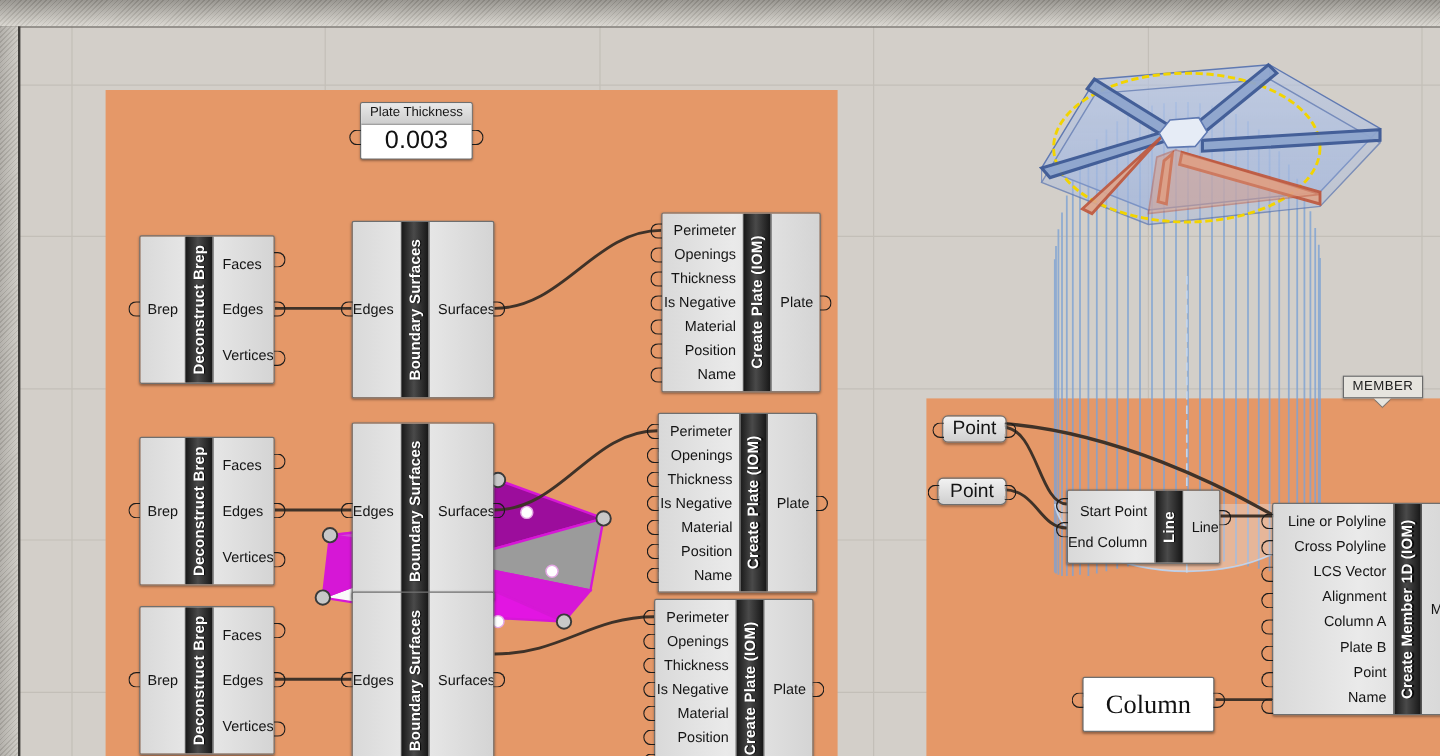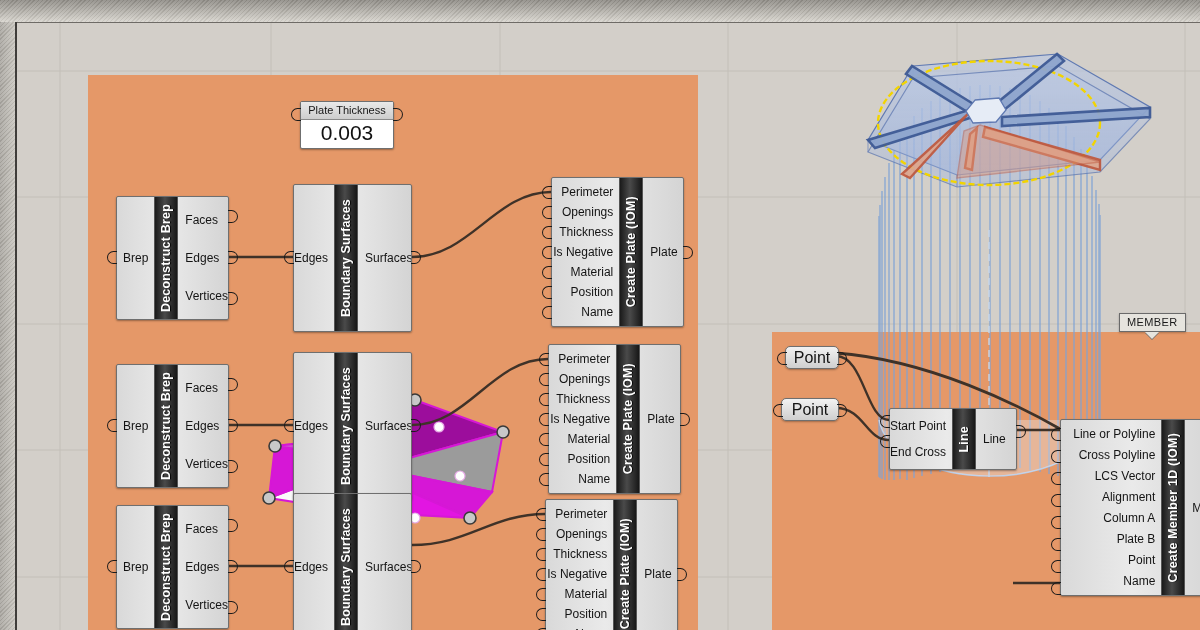--- a/index.html
+++ b/index.html
@@ -81,21 +81,21 @@
   .port.in{border-right:none;border-radius:7px 0 0 7px;left:-9px;}
   .port.out{border-left:none;border-radius:0 7px 7px 0;right:-9px;}
 
   
   .wires{position:absolute;left:0;top:0;width:1200px;height:630px;pointer-events:none;}
 
   
   .panel{position:absolute;}
   .panel-box{
     border:1px solid #6f6f6f;border-radius:2px;background:#fff;
-    box-shadow:0 1px 2px rgba(0,0,0,.35);overflow:hidden;margin-top:16px;
+    box-shadow:0 1px 2px rgba(0,0,0,.35);overflow:hidden;
   }
   .panel-head{
     background:linear-gradient(#e9e9e9,#cdcdcd);
     border-bottom:1px solid #8a8a8a;
     font-size:11px;text-align:center;color:#161616;padding:2px 0 3px;
   }
   .panel-val{
     font-size:21px;text-align:center;color:#111;padding:1px 0 3px;
     font-family:"Liberation Sans",sans-serif;
   }
@@ -493,21 +493,21 @@
     <div class="port in" style="top:89px;"></div>
     <div class="port in" style="top:109px;"></div>
     <div class="port in" style="top:129px;"></div>
     <div class="port out" style="top:69px;"></div>
   </div>
 
   <div class="gh" style="left:889px;top:408px;width:128px;height:60px;">
     <div class="gh-body">
       <div class="col-in" style="flex:1.5;">
         <div>Start Point</div>
-        <div>End Cross</div>
+        <div>End Column</div>
       </div>
       <div class="cap">
         <span>Line</span>
       </div>
       <div class="col-out" style="flex:.9;">
         <div>Line</div>
       </div>
     </div>
     <div class="port in" style="top:7px;"></div>
     <div class="port in" style="top:27px;"></div>
@@ -556,20 +556,27 @@
 
   <div class="panel" style="left:300px;top:85px;width:94px;">
     <div class="panel-box">
       <div class="panel-head">Plate Thickness</div>
       <div class="panel-val">0.003</div>
     </div>
     <div class="port in" style="top:23px;"></div>
     <div class="port out" style="top:23px;"></div>
   </div>
 
+  <div class="panel" style="left:902px;top:564px;width:110px;">
+    <div class="panel-box">
+      <div class="panel-col">Column</div>
+    </div>
+    <div class="port in" style="top:13px;"></div>
+    <div class="port out" style="top:13px;"></div>
+  </div>
 
   <div class="callout" style="left:1119px;top:313px;">
     <div class="callout-box">MEMBER</div>
     <div class="callout-tip"></div>
   </div>
 
   <div class="hatch hatch-top"></div>
   <div class="hatch hatch-left"></div>
 
 </div>

